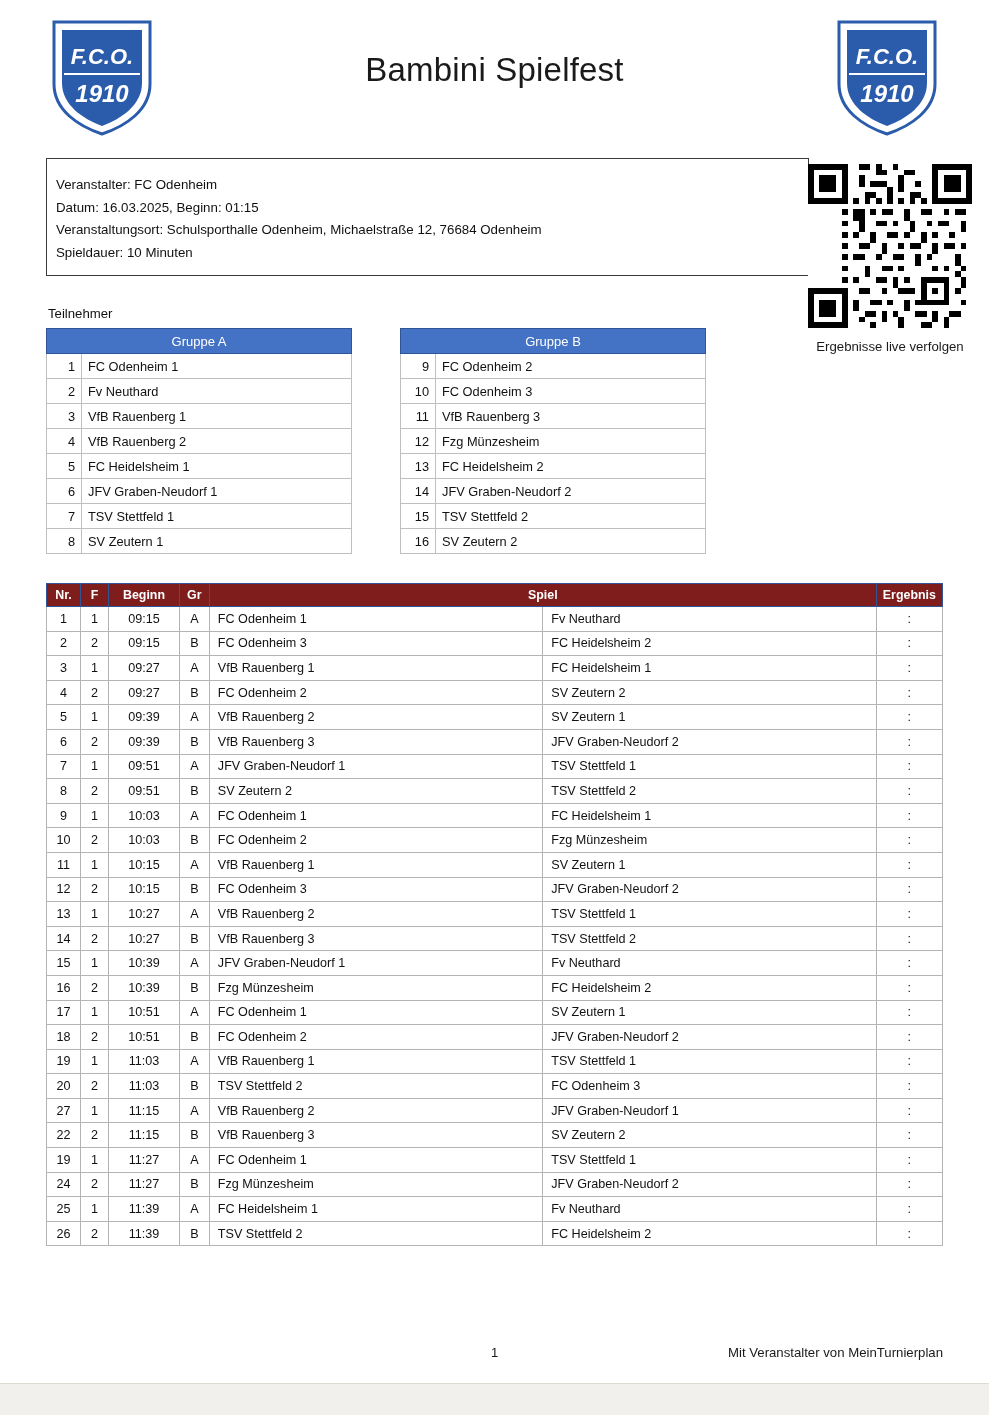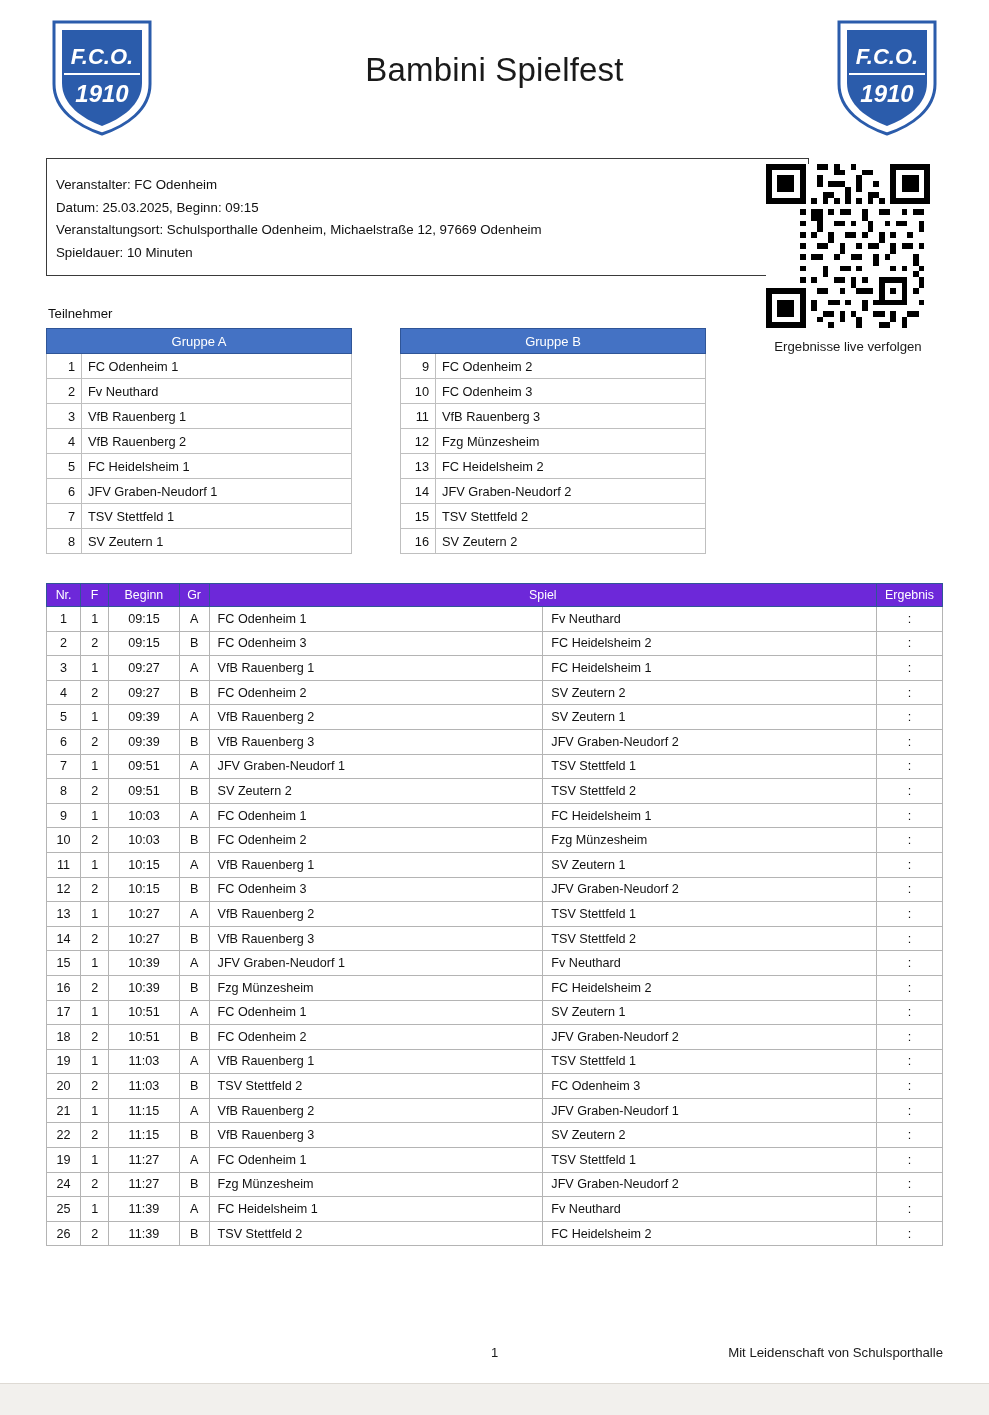--- a/index.html
+++ b/index.html
@@ -75,21 +75,21 @@
   .infobox .line {
     font-size: 13.3px;
     color: #111;
     line-height: 22.5px;
     white-space: nowrap;
   }
 
   
   .qr-wrap {
     position: absolute;
-    left: 766px;
+    left: 808px;
     top: 164px;
     width: 164px;
     text-align: center;
   }
   .qr {
     width: 164px;
     height: 164px;
     display: block;
   }
   .qr-caption {
@@ -142,23 +142,23 @@
   
   .match-table {
     position: absolute;
     left: 46px;
     top: 583px;
     width: 897px;
     border-collapse: collapse;
     font-size: 12.6px;
   }
   .match-table th {
-    background: #6d28d9;
+    background: #7f1d1d;
     color: #ffffff;
-    font-weight: 400;
+    font-weight: 700;
     font-size: 12.4px;
     height: 22px;
     border: 1px solid #2f5597;
     padding: 0 2px;
     text-align: center;
   }
   .match-table td {
     border: 1px solid #b4b4b4;
     height: 23.6px;
     padding: 0 5px;
@@ -222,22 +222,22 @@
           <path d="M22 16 H102 V69 C102 91 81 105 62 112 C43 105 22 91 22 69 Z" fill="#2b5cab"></path>
           <text x="62" y="50" font-family="Liberation Sans, sans-serif" font-size="22" font-style="italic" font-weight="bold" fill="#ffffff" text-anchor="middle">F.C.O.</text>
           <text x="62" y="88" font-family="Liberation Sans, sans-serif" font-size="24" font-style="italic" font-weight="bold" fill="#ffffff" text-anchor="middle">1910</text>
           <path d="M24 60 H100" stroke="#ffffff" stroke-width="2" fill="none"></path>
         </svg>
       </div>
     </div>
 
     <div class="infobox">
       <div class="line">Veranstalter: FC Odenheim</div>
-      <div class="line">Datum: 25.03.2025, Beginn: 09:15</div>
-      <div class="line">Veranstaltungsort: Schulsporthalle Odenheim, Michaelstraße 12, 97669 Odenheim</div>
+      <div class="line">Datum: 16.03.2025, Beginn: 01:15</div>
+      <div class="line">Veranstaltungsort: Schulsporthalle Odenheim, Michaelstraße 12, 76684 Odenheim</div>
       <div class="line">Spieldauer: 10 Minuten</div>
     </div>
 
     <div class="qr-wrap">
       <svg class="qr" viewBox="0 0 29 29" shape-rendering="crispEdges" xmlns="http://www.w3.org/2000/svg">
         <rect width="29" height="29" fill="#ffffff"></rect>
         <g fill="#000000">
 
           <rect x="0" y="0" width="7" height="1"></rect>
             <rect x="0" y="6" width="7" height="1"></rect>
@@ -635,21 +635,21 @@
           <tr>
             <td class="c-nr">20</td>
             <td class="c-f">2</td>
             <td class="c-beg">11:03</td>
             <td class="c-gr">B</td>
             <td class="c-home">TSV Stettfeld 2</td>
             <td class="c-away">FC Odenheim 3</td>
             <td class="c-erg">:</td>
           </tr>
           <tr>
-            <td class="c-nr">21</td>
+            <td class="c-nr">27</td>
             <td class="c-f">1</td>
             <td class="c-beg">11:15</td>
             <td class="c-gr">A</td>
             <td class="c-home">VfB Rauenberg 2</td>
             <td class="c-away">JFV Graben-Neudorf 1</td>
             <td class="c-erg">:</td>
           </tr>
           <tr>
             <td class="c-nr">22</td>
             <td class="c-f">2</td>
@@ -693,18 +693,18 @@
             <td class="c-gr">B</td>
             <td class="c-home">TSV Stettfeld 2</td>
             <td class="c-away">FC Heidelsheim 2</td>
             <td class="c-erg">:</td>
           </tr>
         </tbody>
     </table>
 
     <div class="footer">
       <div class="page-number">1</div>
-      <div class="footer-right">Mit Leidenschaft von Schulsporthalle</div>
+      <div class="footer-right">Mit Veranstalter von MeinTurnierplan</div>
     </div>
 
   </div>
   <div class="page-shadow-bottom"></div>
 </div>
 
 </body></html>

